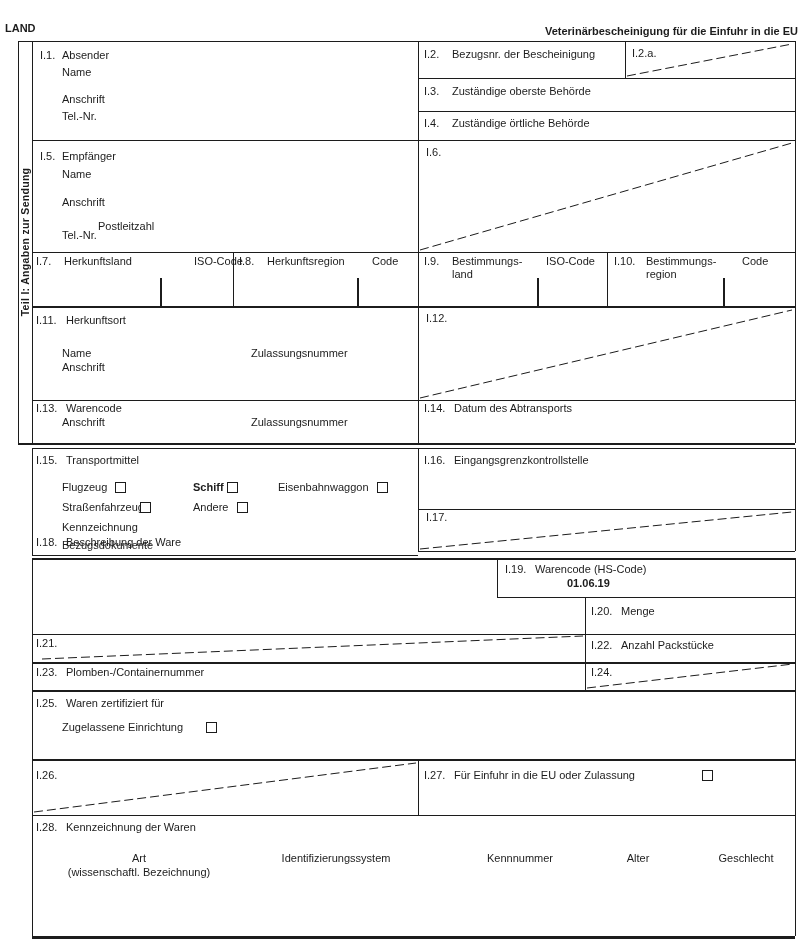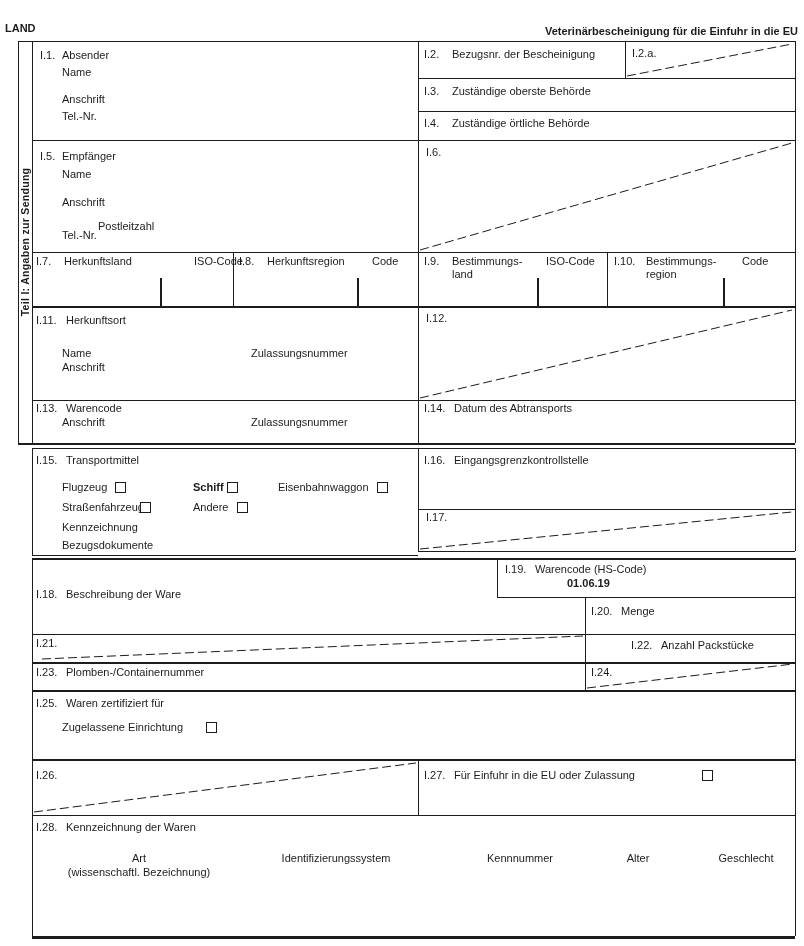--- a/index.html
+++ b/index.html
@@ -186,37 +186,37 @@
   <div class="cb" style="left:237px;top:502px;"></div>
   <div class="abs" style="left:62px;top:521px;">Kennzeichnung</div>
   <div class="abs" style="left:62px;top:539px;">Bezugsdokumente</div>
 
   <div class="fld" style="left:424px;top:454px;">
     <span class="num" style="width:30px;">I.16.</span>
     <span>Eingangsgrenzkontrollstelle</span>
   </div>
   <div class="abs" style="left:426px;top:511px;">I.17.</div>
 
-  <div class="fld" style="left:36px;top:588px;">
+  <div class="fld" style="left:36px;top:536px;">
     <span class="num" style="width:30px;">I.18.</span>
     <span>Beschreibung der Ware</span>
   </div>
   <div class="fld" style="left:505px;top:563px;">
     <span class="num" style="width:30px;">I.19.</span>
     <span>Warencode (HS-Code)</span>
   </div>
   <div class="abs b" style="left:567px;top:577px;">01.06.19</div>
   <div class="fld" style="left:591px;top:605px;">
     <span class="num" style="width:30px;">I.20.</span>
     <span>Menge</span>
   </div>
 
   <div class="abs" style="left:36px;top:637px;">I.21.</div>
   <div class="fld" style="left:591px;top:639px;">
-    <span class="num" style="width:30px;margin-left:40px;">I.22.</span>
+    <span class="num" style="width:30px;">I.22.</span>
     <span>Anzahl Packstücke</span>
   </div>
 
   <div class="fld" style="left:36px;top:666px;">
     <span class="num" style="width:30px;">I.23.</span>
     <span>Plomben-/Containernummer</span>
   </div>
   <div class="abs" style="left:591px;top:666px;">I.24.</div>
 
   <div class="fld" style="left:36px;top:697px;">

